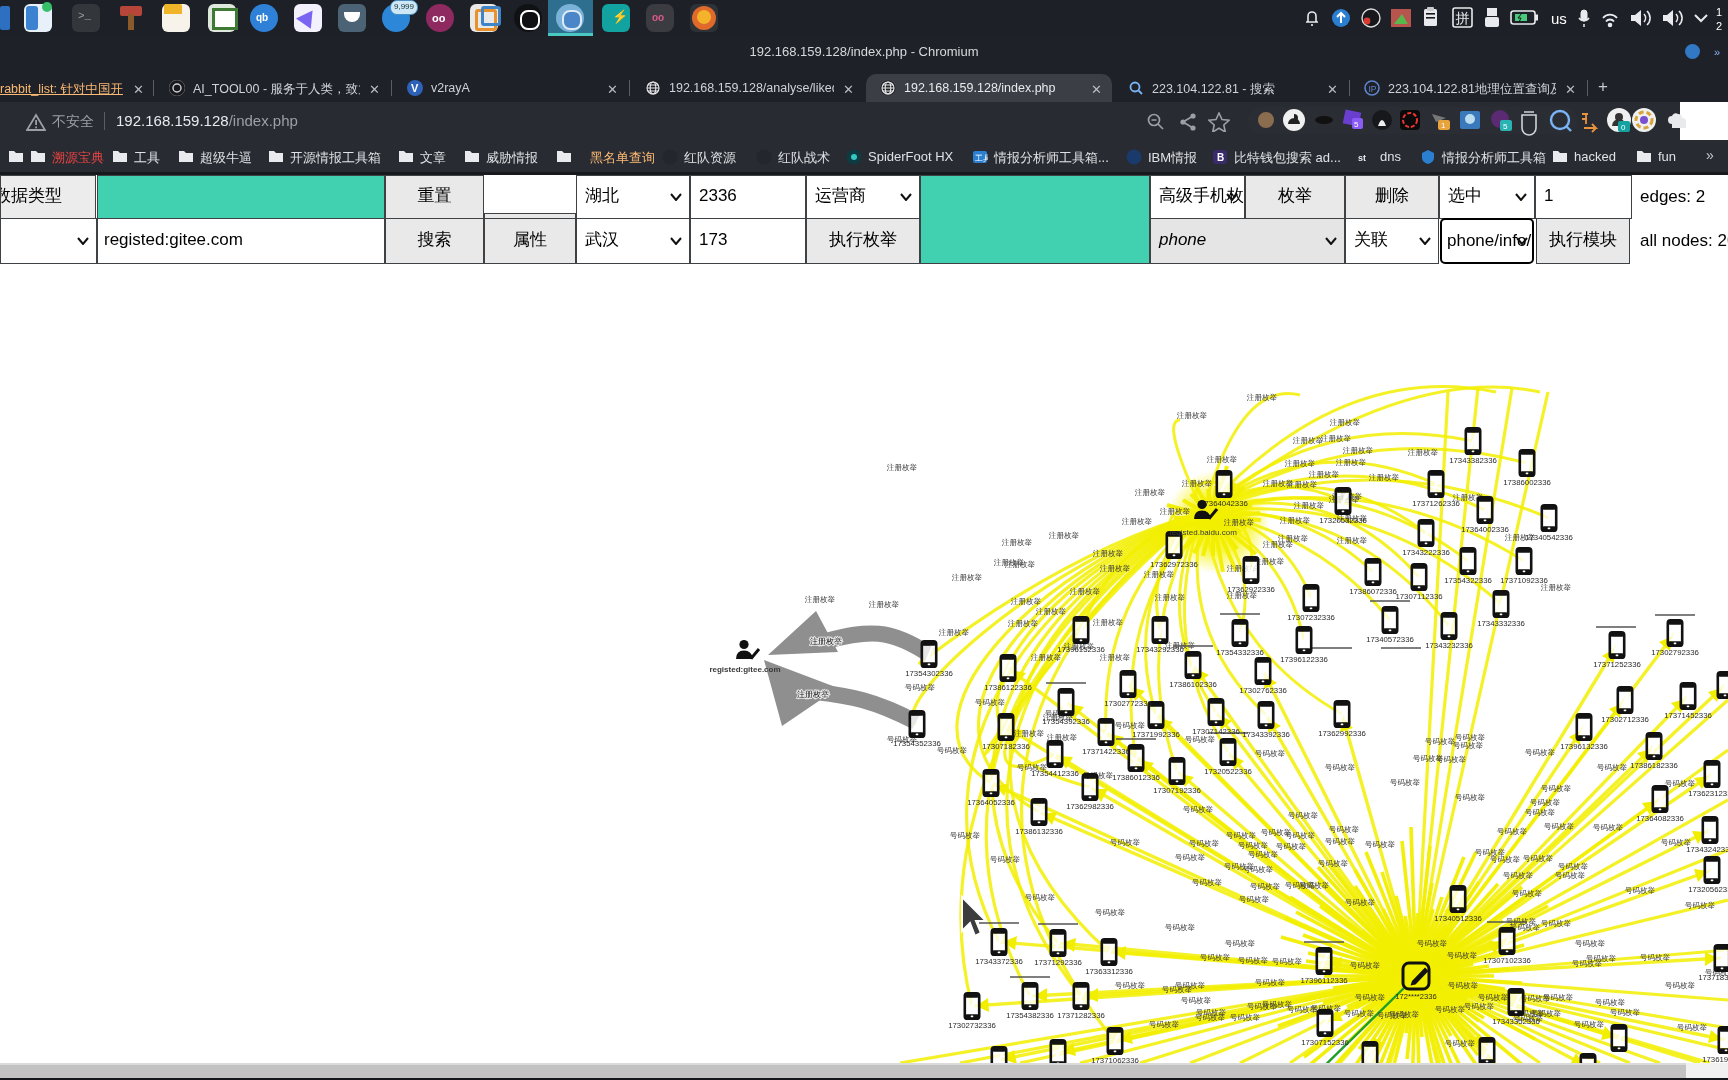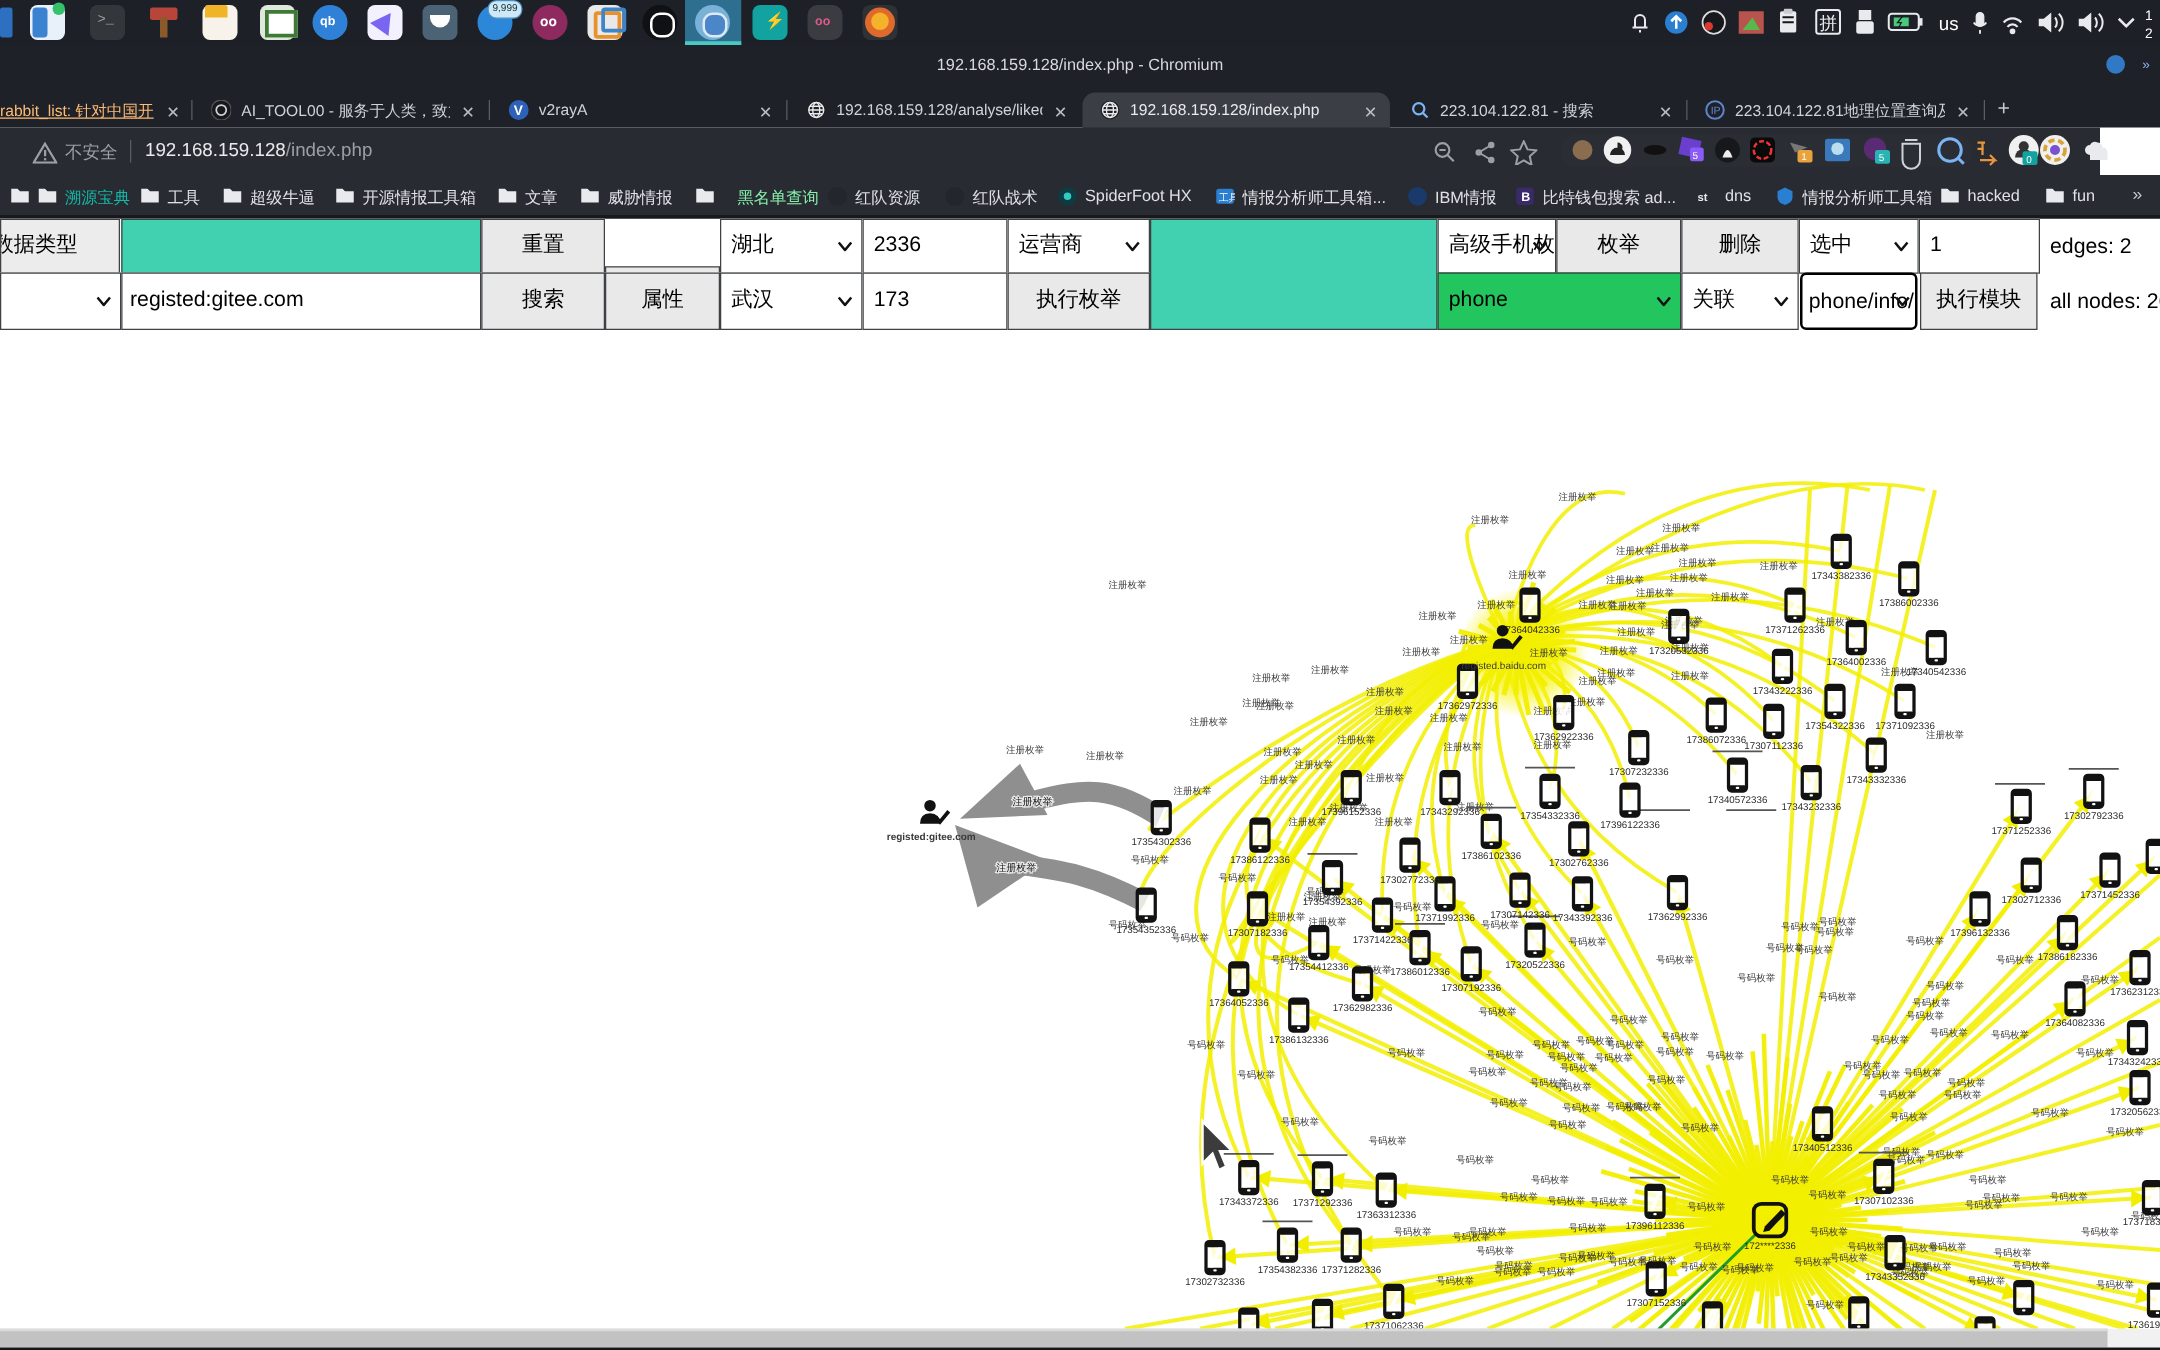--- a/index.html
+++ b/index.html
@@ -226,21 +226,21 @@
 <path d="M48,8 a4,4 0 0 1 4,4 a4,4 0 0 1 4,4 v6 h-14 v-4 a4,4 0 0 1 0,-8 a4,4 0 0 1 6,-2 z" fill="#e8eaed"></path>
 </svg>
 </div>
 <div style="position:absolute;left:0;top:140px;width:1728px;height:32px;background:#282b31;">
     <div style="position:absolute;left:8px;top:9px;width:16px;height:16px;"><svg width="16" height="14">
         <path d="M1,2 h5 l2,2 h7 v9 h-14 z" fill="#e8eaed"></path>
       </svg></div>
     <div style="position:absolute;left:30px;top:9px;width:16px;height:16px;"><svg width="16" height="14">
         <path d="M1,2 h5 l2,2 h7 v9 h-14 z" fill="#e8eaed"></path>
       </svg></div>
-    <div style="position:absolute;left:52px;top:9px;color:#14b8a6;font-size:13px;white-space:nowrap;">溯源宝典</div>
+    <div style="position:absolute;left:52px;top:9px;color:#ef4444;font-size:13px;white-space:nowrap;">溯源宝典</div>
     <div style="position:absolute;left:112px;top:9px;width:16px;height:16px;"><svg width="16" height="14">
         <path d="M1,2 h5 l2,2 h7 v9 h-14 z" fill="#e8eaed"></path>
       </svg></div>
     <div style="position:absolute;left:134px;top:9px;color:#dfe1e5;font-size:13px;white-space:nowrap;">工具</div>
     <div style="position:absolute;left:178px;top:9px;width:16px;height:16px;"><svg width="16" height="14">
         <path d="M1,2 h5 l2,2 h7 v9 h-14 z" fill="#e8eaed"></path>
       </svg></div>
     <div style="position:absolute;left:200px;top:9px;color:#dfe1e5;font-size:13px;white-space:nowrap;">超级牛逼</div>
     <div style="position:absolute;left:268px;top:9px;width:16px;height:16px;"><svg width="16" height="14">
         <path d="M1,2 h5 l2,2 h7 v9 h-14 z" fill="#e8eaed"></path>
@@ -250,21 +250,21 @@
         <path d="M1,2 h5 l2,2 h7 v9 h-14 z" fill="#e8eaed"></path>
       </svg></div>
     <div style="position:absolute;left:420px;top:9px;color:#dfe1e5;font-size:13px;white-space:nowrap;">文章</div>
     <div style="position:absolute;left:464px;top:9px;width:16px;height:16px;"><svg width="16" height="14">
         <path d="M1,2 h5 l2,2 h7 v9 h-14 z" fill="#e8eaed"></path>
       </svg></div>
     <div style="position:absolute;left:486px;top:9px;color:#dfe1e5;font-size:13px;white-space:nowrap;">威胁情报</div>
     <div style="position:absolute;left:556px;top:9px;width:16px;height:16px;"><svg width="16" height="14">
         <path d="M1,2 h5 l2,2 h7 v9 h-14 z" fill="#e8eaed"></path>
       </svg></div>
-    <div style="position:absolute;left:590px;top:9px;color:#86efac;font-size:13px;white-space:nowrap;">黑名单查询</div>
+    <div style="position:absolute;left:590px;top:9px;color:#fdba74;font-size:13px;white-space:nowrap;">黑名单查询</div>
     <div style="position:absolute;left:662px;top:9px;width:16px;height:16px;"><svg width="16" height="16">
         <circle cx="8" cy="8" r="7.5" fill="#23262c"></circle>
       </svg></div>
     <div style="position:absolute;left:684px;top:9px;color:#dfe1e5;font-size:13px;white-space:nowrap;">红队资源</div>
     <div style="position:absolute;left:756px;top:9px;width:16px;height:16px;"><svg width="16" height="16">
         <circle cx="8" cy="8" r="7.5" fill="#23262c"></circle>
       </svg></div>
     <div style="position:absolute;left:778px;top:9px;color:#dfe1e5;font-size:13px;white-space:nowrap;">红队战术</div>
     <div style="position:absolute;left:846px;top:9px;width:16px;height:16px;"><svg width="16" height="16">
         <circle cx="8" cy="8" r="7.5" fill="#0e3a42"></circle>
@@ -337,21 +337,21 @@
     </svg>
     <div style="position:absolute;left:97px;top:46px;width:288px;height:46px;background:#fff;border:1.5px solid #3f4245;box-sizing:border-box;text-align:left;padding-left:6px;font-size:17px;line-height:42px;overflow:hidden;white-space:nowrap;">registed:gitee.com</div>
     <div style="position:absolute;left:385px;top:46px;width:99px;height:46px;background:#e9e9e9;border:1.5px solid #3f4245;box-sizing:border-box;text-align:center;font-size:17px;line-height:42px;overflow:hidden;white-space:nowrap;">搜索</div>
     <div style="position:absolute;left:484px;top:46px;width:92px;height:46px;background:#e9e9e9;border:1.5px solid #3f4245;box-sizing:border-box;text-align:center;font-size:17px;line-height:42px;overflow:hidden;white-space:nowrap;">属性</div>
     <div style="position:absolute;left:576px;top:46px;width:114px;height:46px;background:#fff;border:1.5px solid #3f4245;box-sizing:border-box;font-size:17px;line-height:42px;padding-left:8px;overflow:hidden;white-space:nowrap;">武汉</div>
     <svg width="12" height="8" style="position:absolute;left:670px;top:65.0px;">
       <path d="M1,1 L6,7 L11,1" stroke="#111" stroke-width="2" fill="none"></path>
     </svg>
     <div style="position:absolute;left:690px;top:46px;width:116px;height:46px;background:#fff;border:1.5px solid #3f4245;box-sizing:border-box;text-align:left;padding-left:8px;font-size:17px;line-height:42px;overflow:hidden;white-space:nowrap;">173</div>
     <div style="position:absolute;left:806px;top:46px;width:114px;height:46px;background:#e9e9e9;border:1.5px solid #3f4245;box-sizing:border-box;text-align:center;font-size:17px;line-height:42px;overflow:hidden;white-space:nowrap;">执行枚举</div>
-    <div style="position:absolute;left:1150px;top:46px;width:195px;height:46px;background:#22c55e;border:1.5px solid #3f4245;box-sizing:border-box;font-size:17px;line-height:42px;padding-left:8px;overflow:hidden;white-space:nowrap;">phone</div>
+    <div style="position:absolute;left:1150px;top:46px;width:195px;height:46px;background:#e5e5e5;border:1.5px solid #3f4245;box-sizing:border-box;font-size:17px;line-height:42px;padding-left:8px;overflow:hidden;white-space:nowrap;font-style:italic;">phone</div>
     <svg width="12" height="8" style="position:absolute;left:1325px;top:65.0px;">
       <path d="M1,1 L6,7 L11,1" stroke="#111" stroke-width="2" fill="none"></path>
     </svg>
     <div style="position:absolute;left:1345px;top:46px;width:94px;height:46px;background:#fff;border:1.5px solid #3f4245;box-sizing:border-box;font-size:17px;line-height:42px;padding-left:8px;overflow:hidden;white-space:nowrap;">关联</div>
     <svg width="12" height="8" style="position:absolute;left:1419px;top:65.0px;">
       <path d="M1,1 L6,7 L11,1" stroke="#111" stroke-width="2" fill="none"></path>
     </svg>
     <div style="position:absolute;left:1440px;top:46px;width:94px;height:46px;background:#fff;border:2.5px solid #000;border-radius:5px;box-sizing:border-box;font-size:17px;line-height:41px;padding-left:5px;overflow:hidden;">phone/info/</div>
     <svg width="12" height="8" style="position:absolute;left:1516px;top:65.0px;">
       <path d="M1,1 L6,7 L11,1" stroke="#111" stroke-width="2" fill="none"></path>

